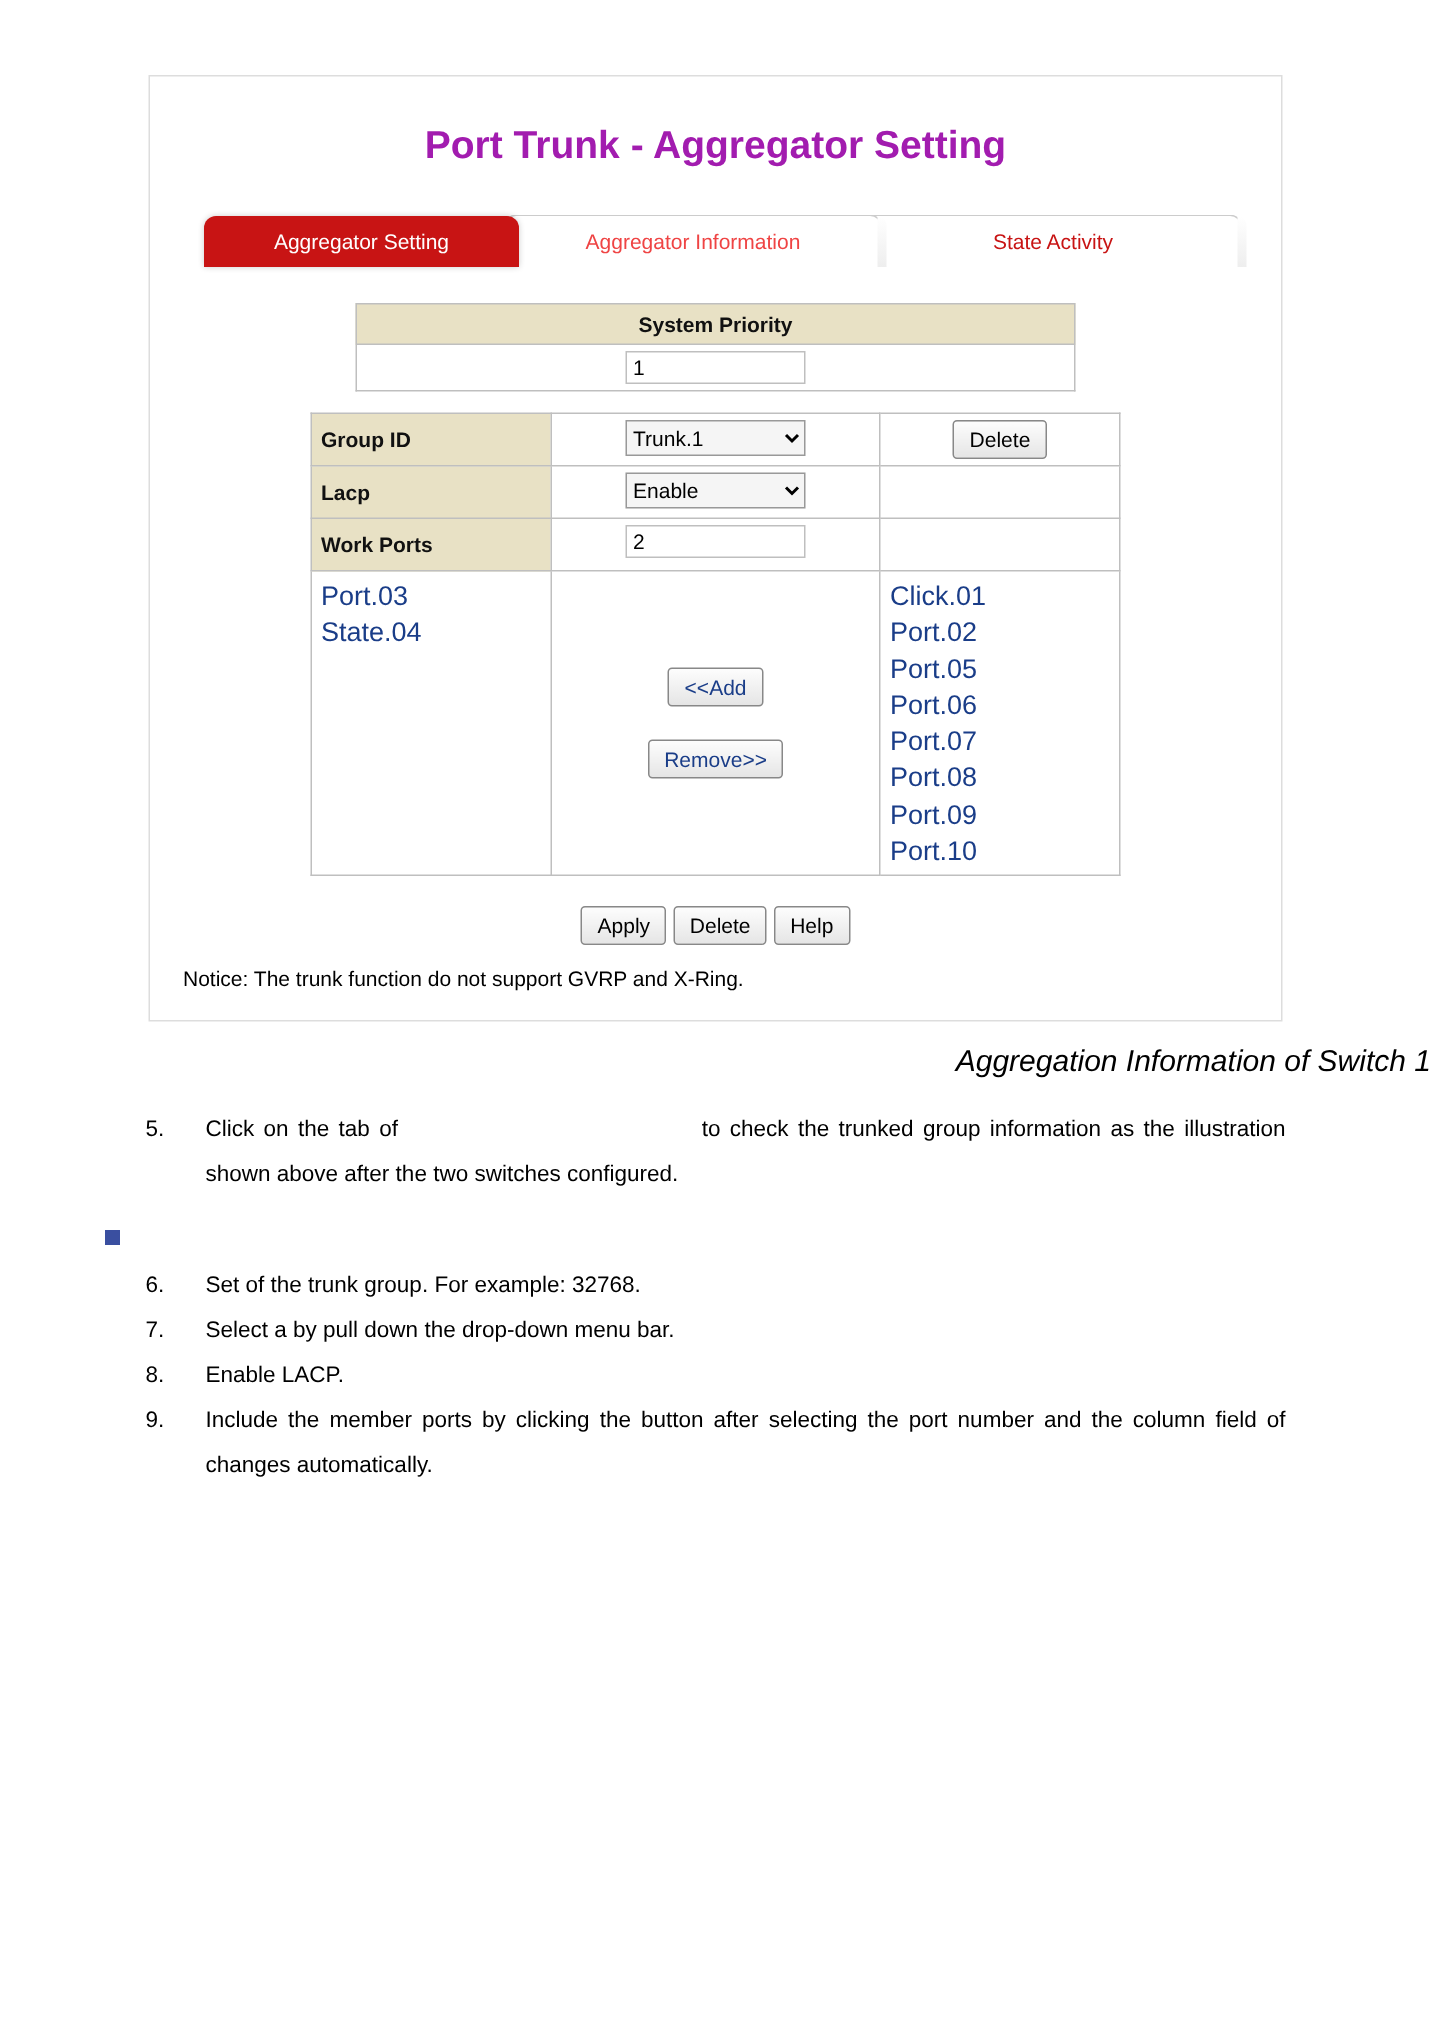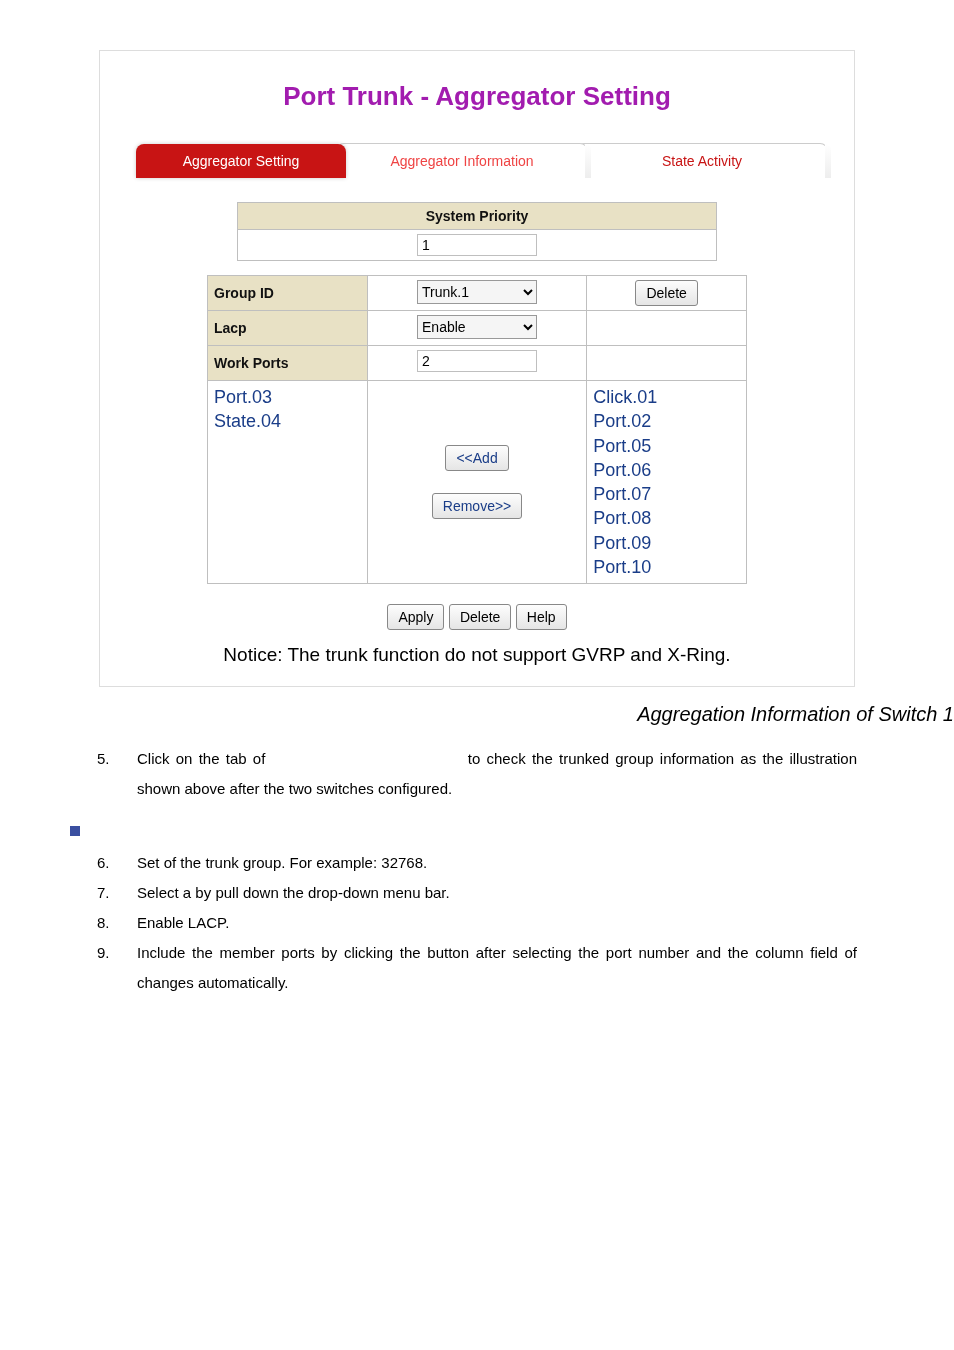--- a/index.html
+++ b/index.html
@@ -27,21 +27,21 @@
   .grid td { border: 1px solid #bfbfbf; padding: 4px 6px; vertical-align: top; font-size: 14px; }
   .grid .hdr { background: #e8e1c5; font-weight: bold; color: #111; text-align: left; height: 26px; vertical-align: middle; }
   .grid .ctr { text-align: center; }
   .sel { height: 24px; font-size: 14px; border: 1px solid #999; background: #f5f5f5; }
   .btn { height: 26px; font-size: 14px; border: 1px solid #888; background: linear-gradient(#fdfdfd,#e5e5e5); border-radius: 3px; padding: 0 10px; cursor: pointer; font-family: Verdana, Arial, sans-serif; }
   .port-list { font-family: Verdana, Arial, sans-serif; color: #1a3d88; font-size: 18px; line-height: 1.35; }
   .move-col { text-align: center; vertical-align: middle !important; }
   .move-col .btn { color: #1a3d88; }
 
   .action-row { text-align: center; margin-top: 20px; }
-  .notice { text-align: center; margin-top: 14px; font-size: 19px; }
+  .notice { margin-top: 14px; font-size: 14px; }
 
   
   .caption { text-align: right; font-size: 20px; margin: 16px 0 18px 0; font-style: italic; }
 
   
   .body-text { width: 760px; margin: 0 auto; font-size: 15px; line-height: 2; }
   .body-text ol { list-style: none; margin: 0; padding: 0; }
   .body-text li { display: flex; }
   .body-text .num { width: 40px; flex: 0 0 40px; }
   .body-text .txt { flex: 1; text-align: justify; }

